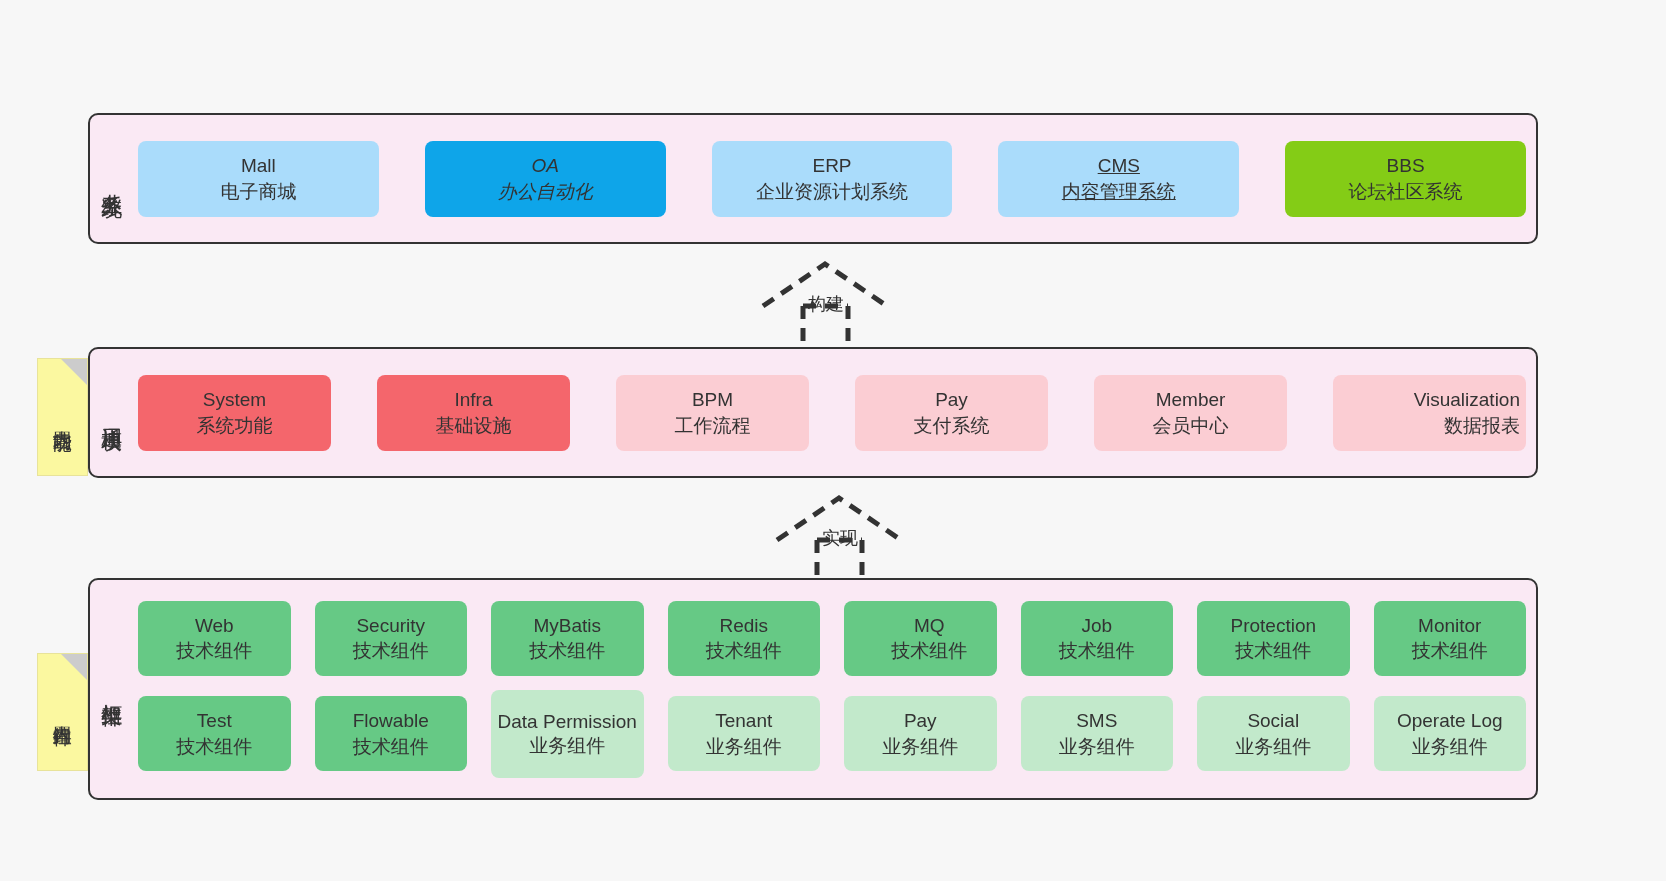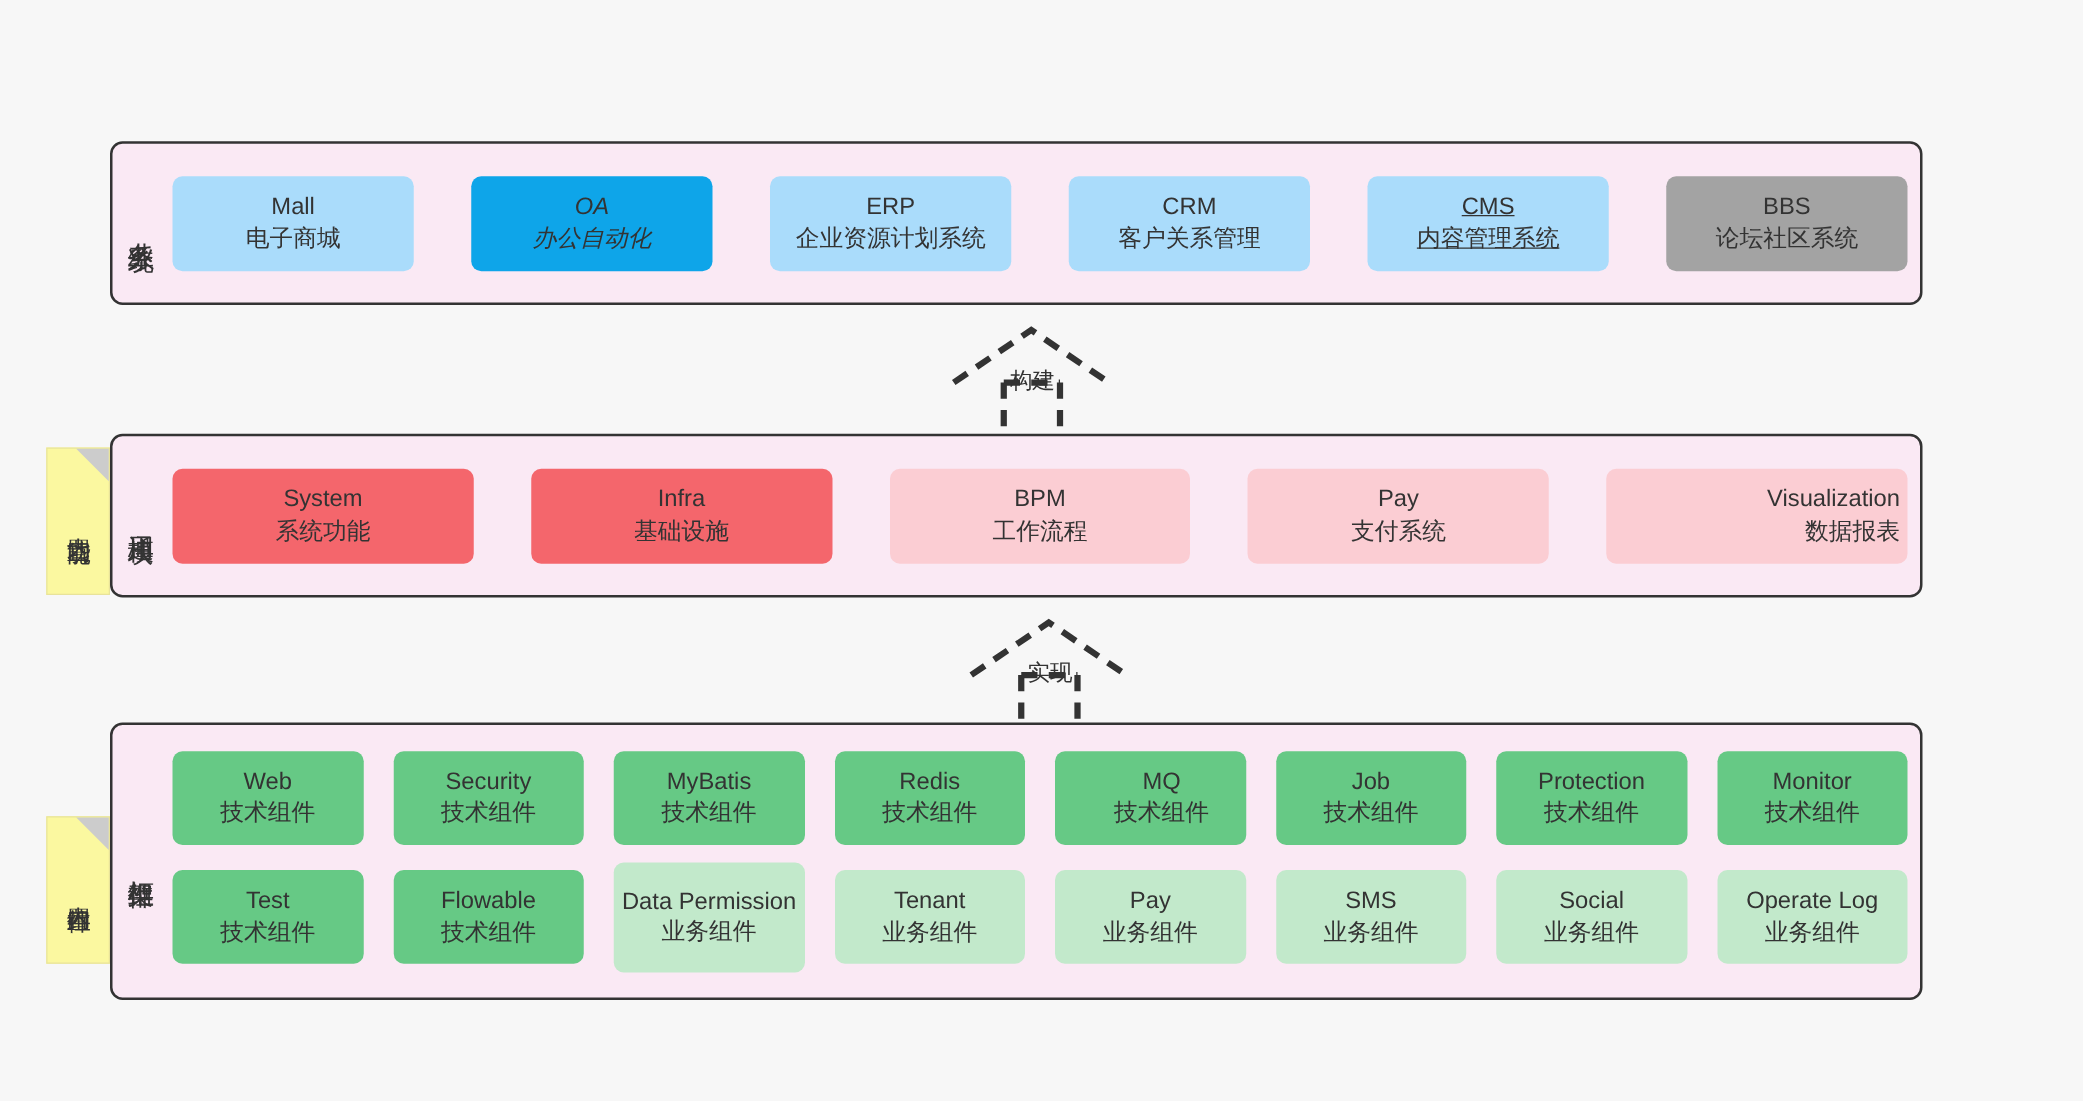--- a/index.html
+++ b/index.html
@@ -149,33 +149,27 @@
               <div class="l2">办公自动化</div>
             </div>
           </div>
           <div class="card-slot" style="flex: 1 1 0px;">
             <div class="card" style="background: rgb(170, 220, 251); width: 100%; height: 76px;">
               <div class="l1">ERP</div>
               <div class="l2">企业资源计划系统</div>
             </div>
           </div>
           <div class="card-slot" style="flex: 1 1 0px;">
-            <div class="card" style="background: rgb(170, 220, 251); width: 100%; height: 76px;">
-              <div class="l1">CRM</div>
-              <div class="l2">客户关系管理</div>
-            </div>
-          </div>
-          <div class="card-slot" style="flex: 1 1 0px;">
             <div class="card" style="background: rgb(170, 220, 251); width: 100%; height: 76px; text-decoration: underline;">
               <div class="l1">CMS</div>
               <div class="l2">内容管理系统</div>
             </div>
           </div>
           <div class="card-slot" style="flex: 1 1 0px;">
-            <div class="card" style="background: #a3a3a3; width: 100%; height: 76px;">
+            <div class="card" style="background: #84cc16; width: 100%; height: 76px;">
               <div class="l1">BBS</div>
               <div class="l2">论坛社区系统</div>
             </div>
           </div>
         </div>
     </div>
   </div>
 
   <div class="uml-arrow" style="left:755px; top:258px; width:150px; height:92px;">
     <svg width="150" height="92" viewBox="0 0 150 92">
@@ -214,20 +208,26 @@
               <div class="l2">工作流程</div>
             </div>
           </div>
           <div class="card-slot" style="flex: 1 1 0px;">
             <div class="card" style="background: rgb(251, 205, 211); width: 100%; height: 76px;">
               <div class="l1">Pay</div>
               <div class="l2">支付系统</div>
             </div>
           </div>
           <div class="card-slot" style="flex: 1 1 0px;">
+            <div class="card" style="background: rgb(251, 205, 211); width: 100%; height: 76px;">
+              <div class="l1">Member</div>
+              <div class="l2">会员中心</div>
+            </div>
+          </div>
+          <div class="card-slot" style="flex: 1 1 0px;">
             <div class="card" style="background: rgb(251, 205, 211); width: 100%; height: 76px; align-items: flex-end;">
               <div class="l1">Visualization</div>
               <div class="l2">数据报表</div>
             </div>
           </div>
         </div>
     </div>
   </div>
 
   <div class="uml-arrow" style="left:769px; top:492px; width:150px; height:92px;">

